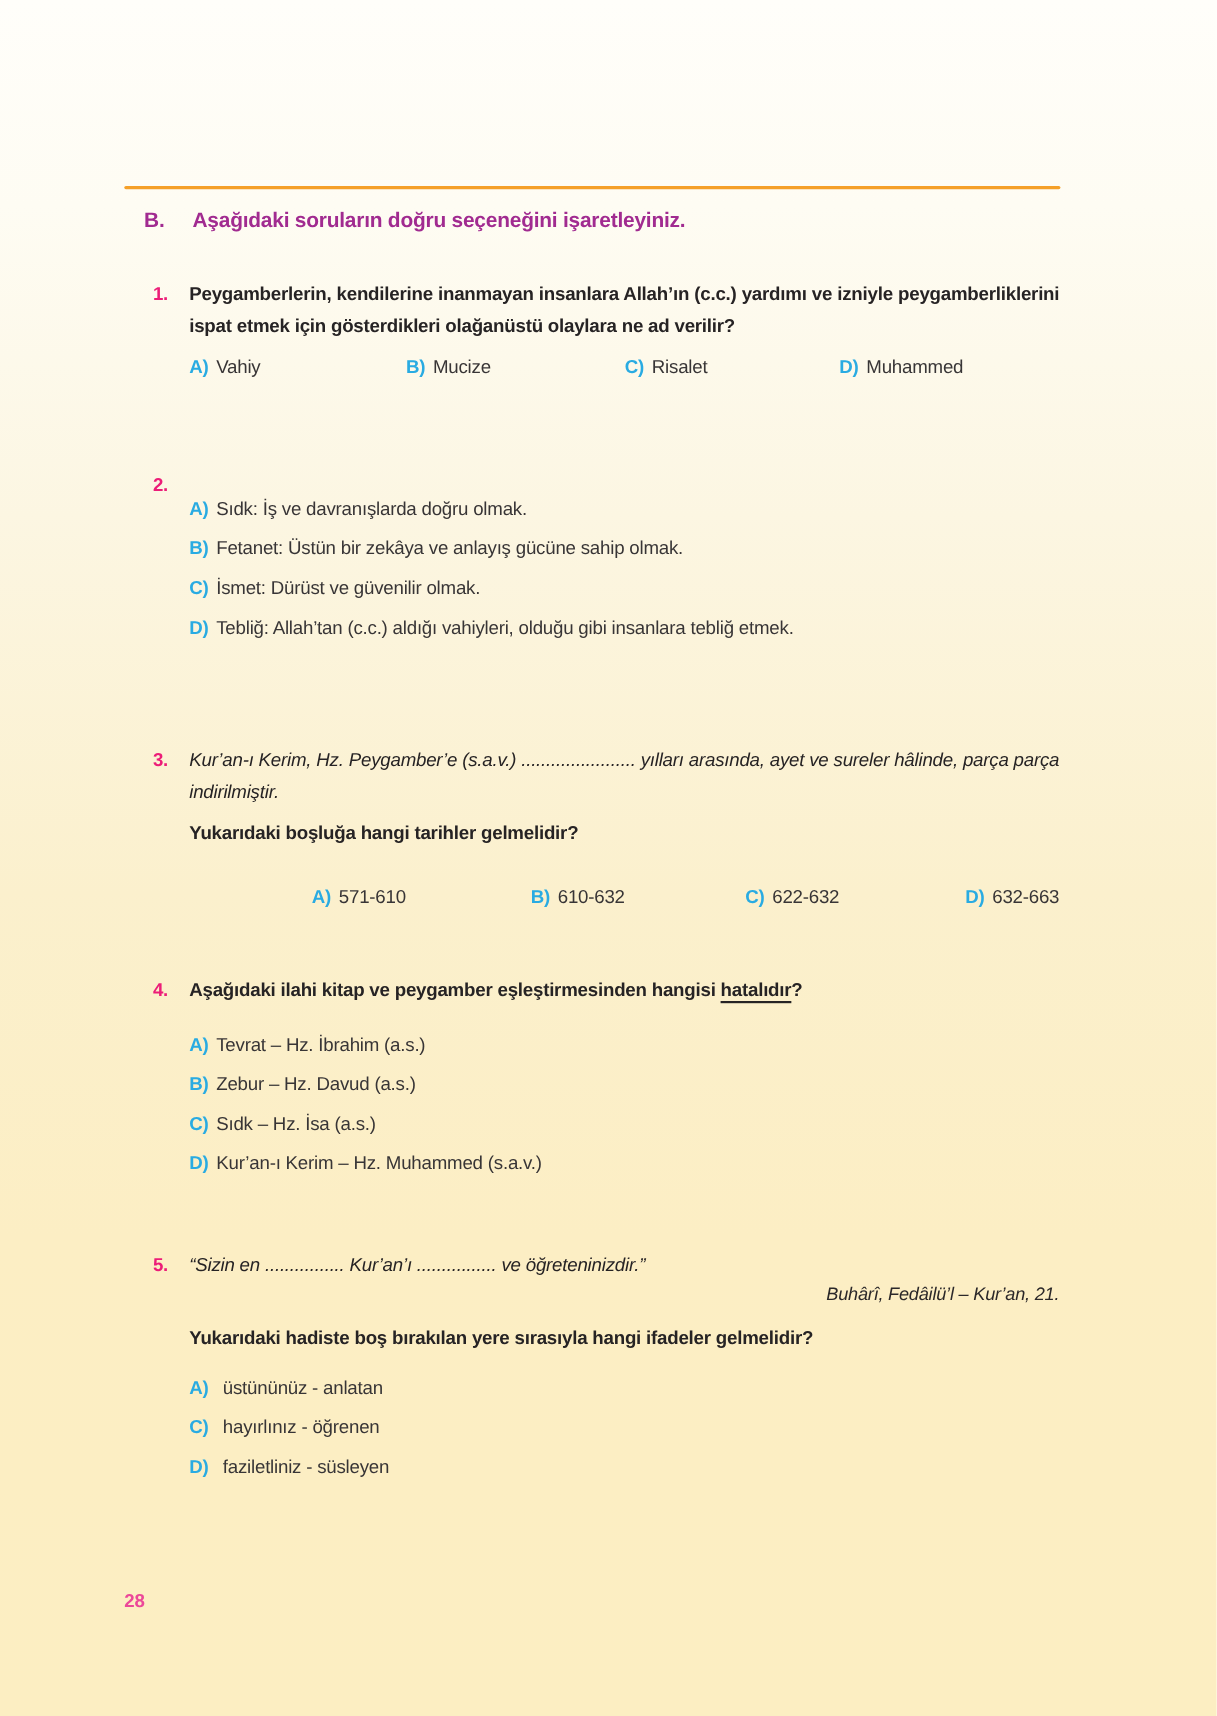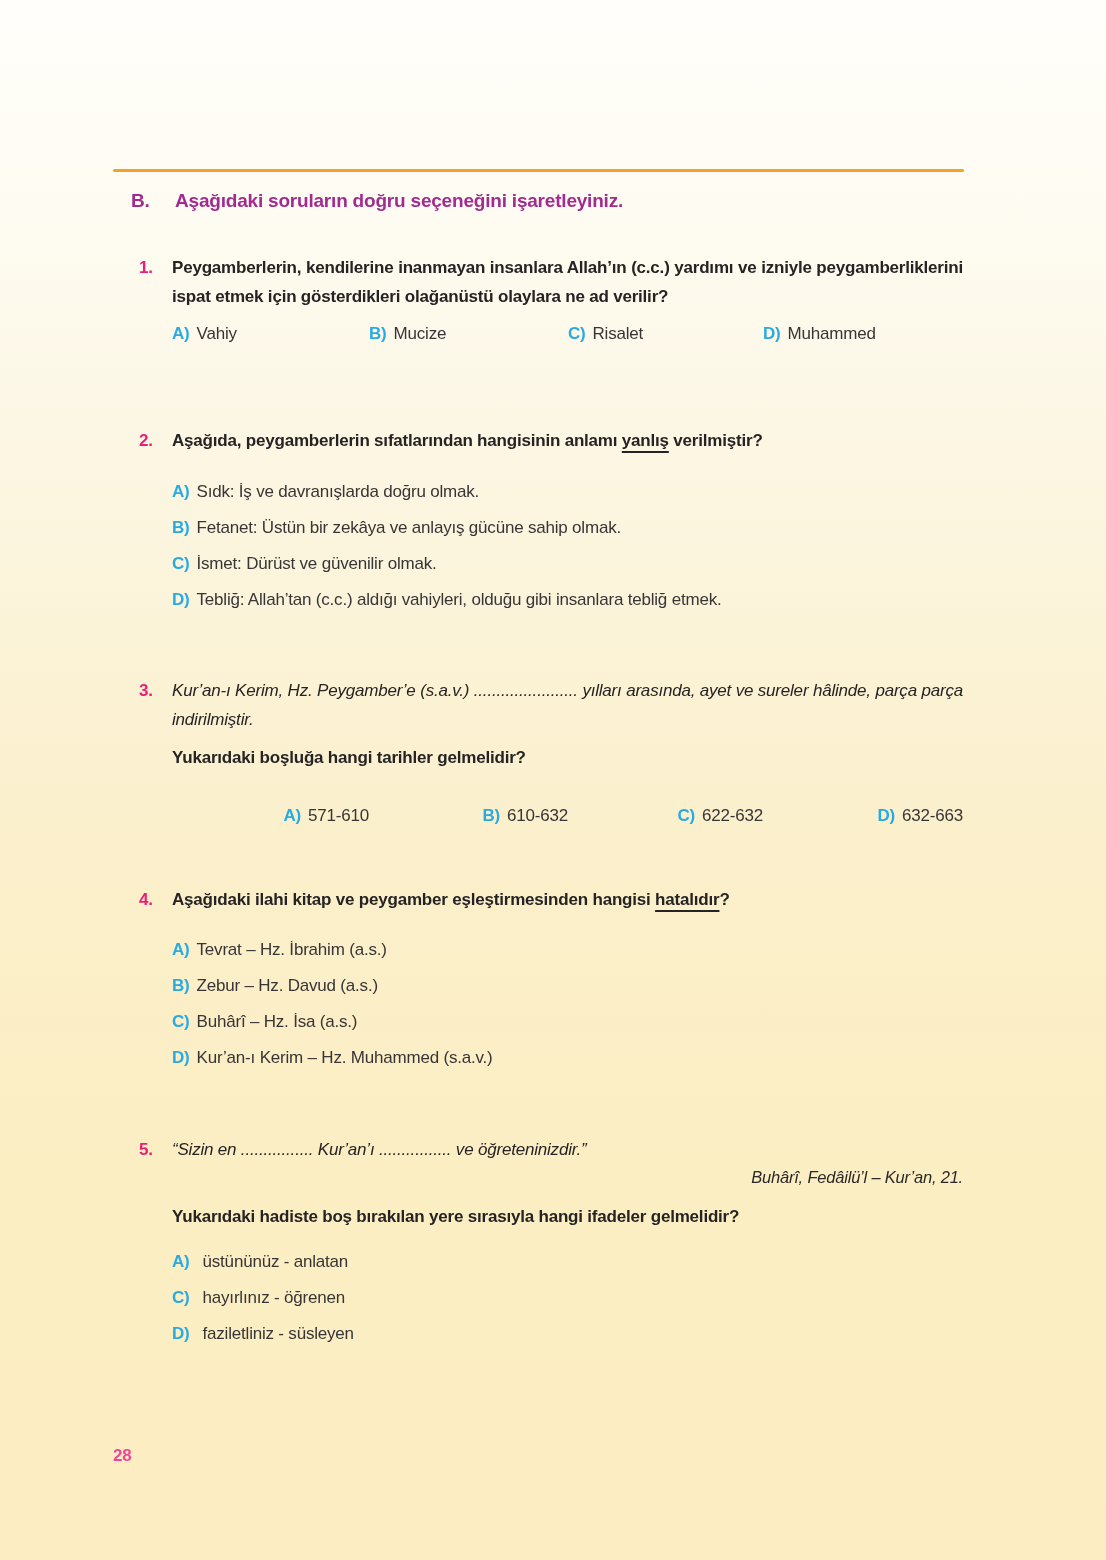--- a/index.html
+++ b/index.html
@@ -95,21 +95,20 @@
           <span class="opt-cell"><span class="letter">D)</span><span class="opt-text">Muhammed</span></span>
         </div>
       </div>
     </div>
   </div>
 
   <div class="q" id="q2">
     <div class="q-row">
       <span class="q-num">2.</span>
       <div class="q-body">
-        <div class="stem-bold"><span>Aşağıda, peygamberlerin sıfatlarından hangisinin anlamı </span><span class="ul">yanlış</span><span> verilmiştir?</span></div>
         <div class="opts-list">
           <div class="opt-row"><span class="letter">A)</span><span class="opt-text">Sıdk: İş ve davranışlarda doğru olmak.</span></div>
           <div class="opt-row"><span class="letter">B)</span><span class="opt-text">Fetanet: Üstün bir zekâya ve anlayış gücüne sahip olmak.</span></div>
           <div class="opt-row"><span class="letter">C)</span><span class="opt-text">İsmet: Dürüst ve güvenilir olmak.</span></div>
           <div class="opt-row"><span class="letter">D)</span><span class="opt-text">Tebliğ: Allah’tan (c.c.) aldığı vahiyleri, olduğu gibi insanlara tebliğ etmek.</span></div>
         </div>
       </div>
     </div>
   </div>
 
@@ -130,21 +129,21 @@
   </div>
 
   <div class="q" id="q4">
     <div class="q-row">
       <span class="q-num">4.</span>
       <div class="q-body">
         <div class="stem-bold"><span>Aşağıdaki ilahi kitap ve peygamber eşleştirmesinden hangisi </span><span class="ul">hatalıdır</span><span>?</span></div>
         <div class="opts-list">
           <div class="opt-row"><span class="letter">A)</span><span class="opt-text">Tevrat – Hz. İbrahim (a.s.)</span></div>
           <div class="opt-row"><span class="letter">B)</span><span class="opt-text">Zebur – Hz. Davud (a.s.)</span></div>
-          <div class="opt-row"><span class="letter">C)</span><span class="opt-text">Buhârî – Hz. İsa (a.s.)</span></div>
+          <div class="opt-row"><span class="letter">C)</span><span class="opt-text">Sıdk – Hz. İsa (a.s.)</span></div>
           <div class="opt-row"><span class="letter">D)</span><span class="opt-text">Kur’an-ı Kerim – Hz. Muhammed (s.a.v.)</span></div>
         </div>
       </div>
     </div>
   </div>
 
   <div class="q" id="q5">
     <div class="q-row">
       <span class="q-num">5.</span>
       <div class="q-body">

